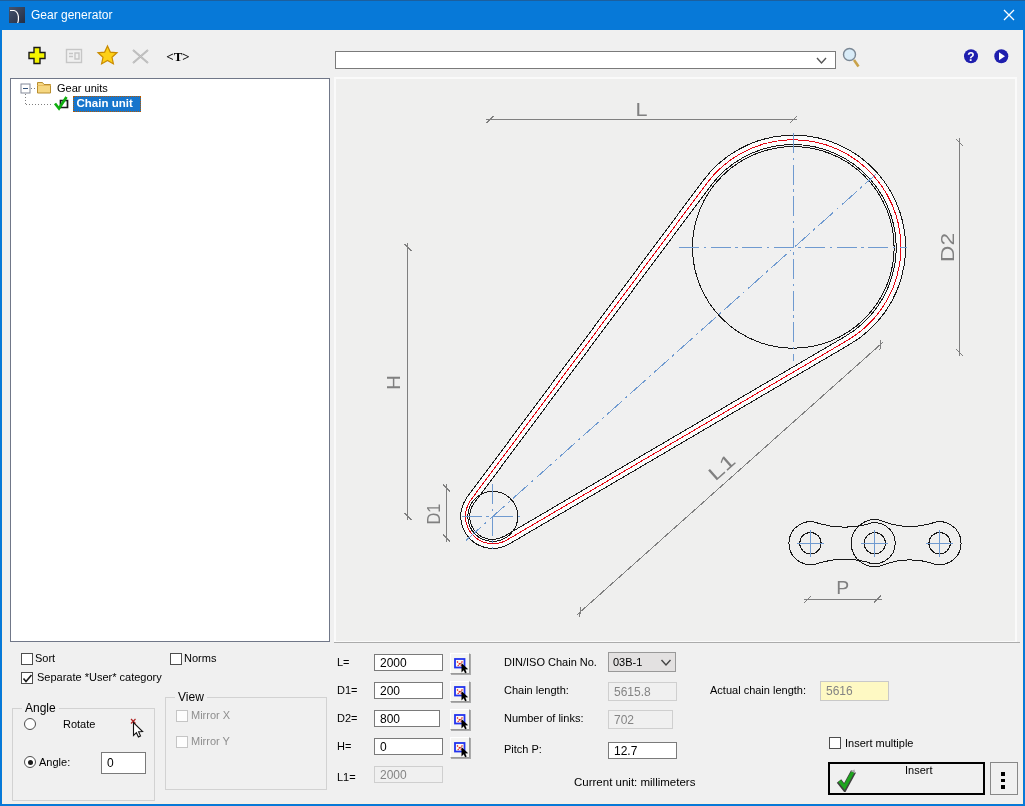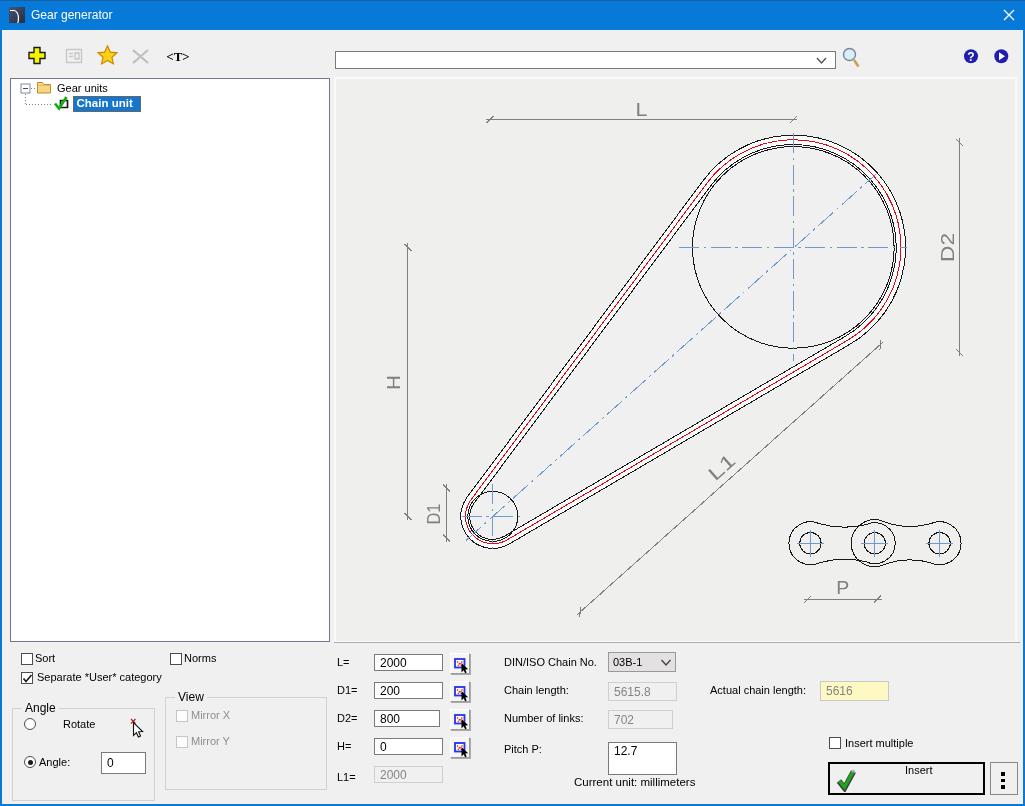--- a/index.html
+++ b/index.html
@@ -214,21 +214,21 @@
 <div class="abs" style="left:608px;top:652px;width:68px;height:20px;background:#e3e1e1;border:1px solid #999;"></div>
 <div class="lbl" style="left:613px;top:656px;">03B-1</div>
 <svg class="abs" style="left:660px;top:659px;" width="12" height="8">
     <path d="M1.5 1 L6 6 L10.5 1" fill="none" stroke="#444" stroke-width="1.4"></path>
   </svg>
 <div class="lbl" style="left:504px;top:684px;">Chain length:</div>
 <div class="inp-dis" style="left:608px;top:682px;width:69px;height:19px;">5615.8</div>
 <div class="lbl" style="left:504px;top:712px;">Number of links:</div>
 <div class="inp-dis" style="left:608px;top:710px;width:65px;height:19px;">702</div>
 <div class="lbl" style="left:504px;top:743px;">Pitch P:</div>
-<div class="inp" style="left:608px;top:742px;width:69px;height:33px;">12.7</div>
+<div class="inp" style="left:608px;top:742px;width:69px;height:17px;">12.7</div>
 <div class="lbl" style="left:574px;top:776px;font-size:11.5px;">Current unit: millimeters</div>
 
 <div class="lbl" style="left:710px;top:684px;">Actual chain length:</div>
 <div class="inp-dis" style="left:820px;top:681px;width:69px;height:20px;background:#fef9c3;border-color:#c9c9c9;">5616</div>
 <div class="cb" style="left:829px;top:737px;"></div>
 <div class="lbl" style="left:845px;top:737px;">Insert multiple</div>
 <div class="abs" style="left:828px;top:762px;width:157px;height:33px;background:#f0f0f0;border:2px solid #000;"></div>
 <svg class="abs" style="left:836px;top:768px;" width="22" height="24">
   <path d="M3 13 L8.5 20 L17.5 3.5" fill="none" stroke="#404040" stroke-width="5.6"></path>
   <path d="M3.5 13 L8.5 19 L16.8 4" fill="none" stroke="#1ea51e" stroke-width="3.4"></path>

